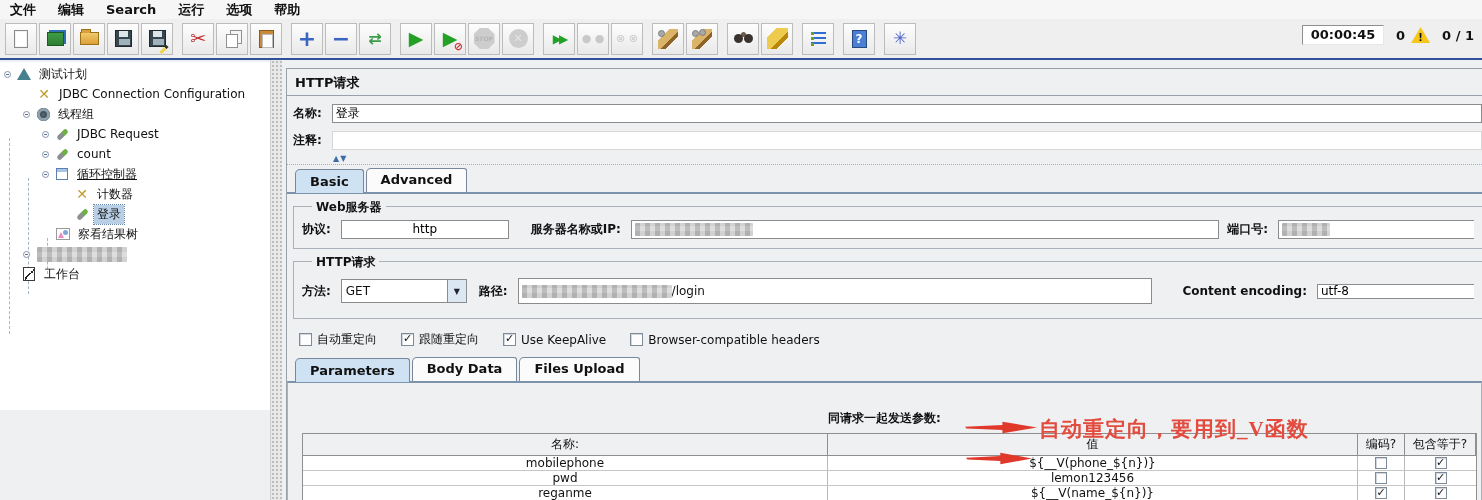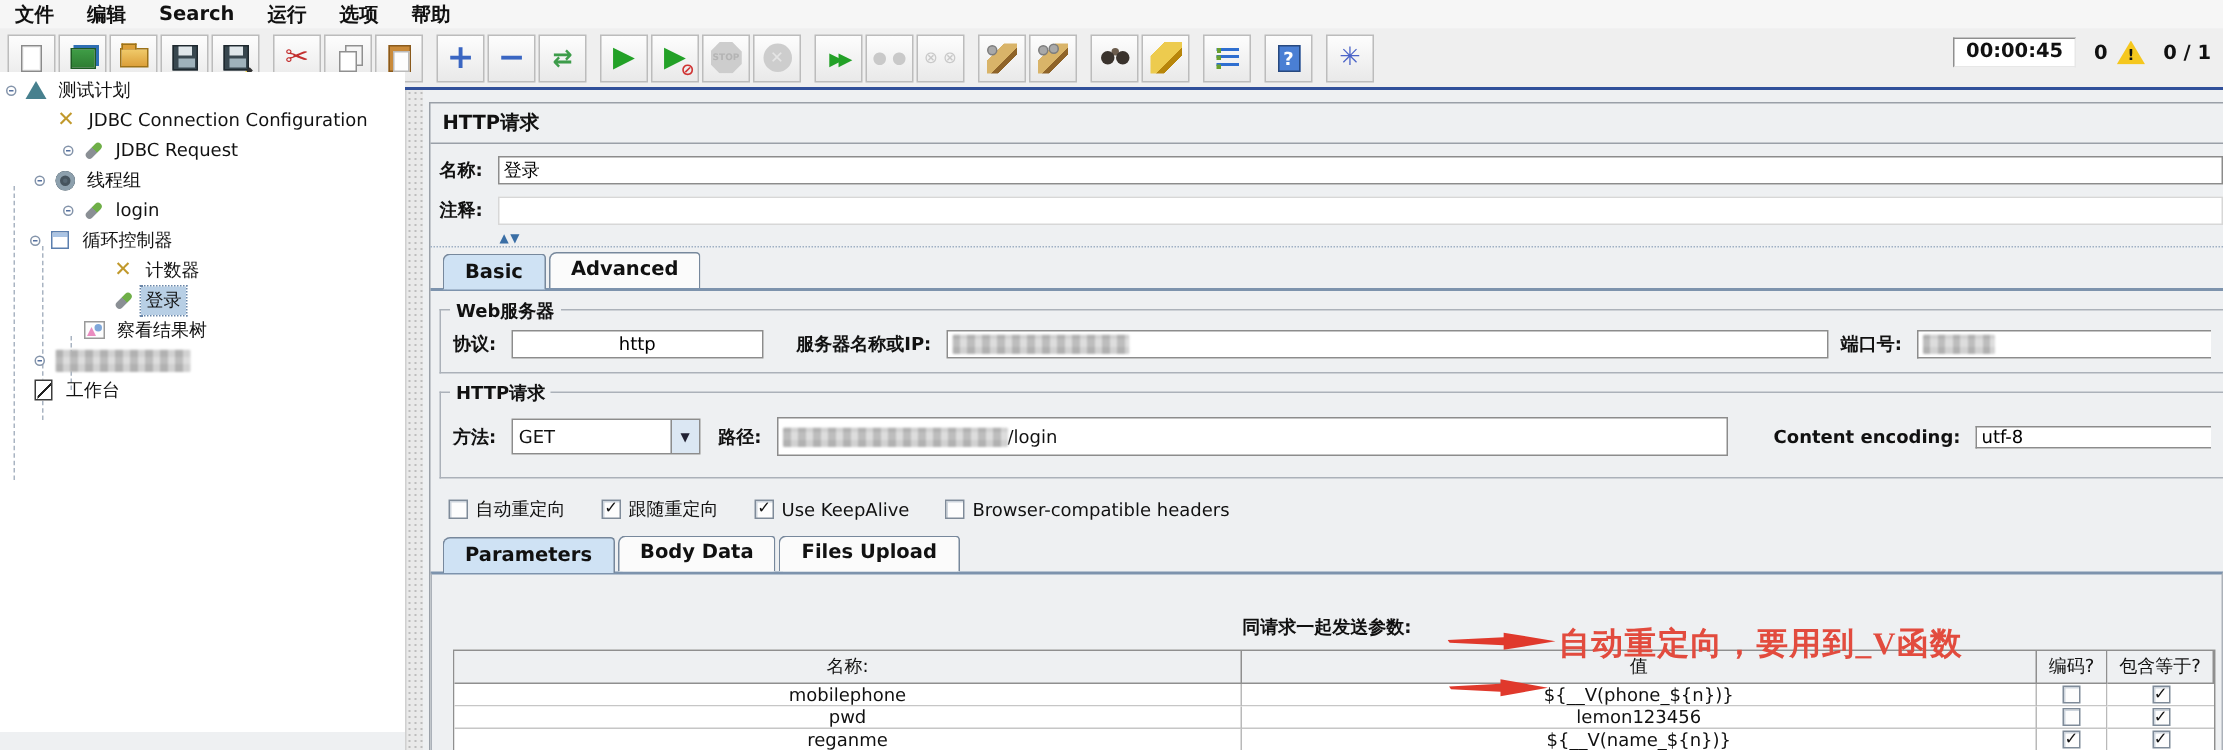--- a/index.html
+++ b/index.html
@@ -55,21 +55,21 @@
 
   #tb-right { position:absolute; right:8px; top:25px; display:flex; align-items:center; gap:12px; }
   #timer { width:82px; height:20px; background:#fff; border:1px solid #8f8f8f; border-right-color:#e7e7e7; border-bottom-color:#e7e7e7;
            text-align:center; font-weight:bold; font-size:13px; line-height:18px; }
   .warn-wrap { display:flex; align-items:center; gap:6px; font-weight:bold; font-size:13px; }
   .warn-tri { width:19px; height:16px; background:#f5c71e; clip-path:polygon(50% 0,100% 100%,0 100%);
               display:flex; align-items:flex-end; justify-content:center; color:#111; font-size:10px; font-weight:bold; }
   #thread-count { font-weight:bold; font-size:13px; }
 
   
-  #tree { position:absolute; left:0; top:48px; width:270px; height:440px; background:#fff; overflow:hidden; }
+  #tree { position:absolute; left:0; top:62px; width:270px; height:348px; background:#fff; overflow:hidden; }
   .spine { position:absolute; border-left:1px dashed #a9b4c2; width:0; }
   .trow { position:relative; height:20px; display:flex; align-items:center; white-space:nowrap; }
   .knob { width:7px; height:7px; border:1px solid #8494aa; border-radius:50%; background:#fff; margin-right:5px; flex:none; position:relative; }
   .knob::after { content:""; position:absolute; left:1px; top:2px; width:3px; height:1px; background:#54masonry; background:#5470a0; }
   .knobsp { width:13px; flex:none; }
   .ticon { width:16px; height:16px; margin-right:4px; flex:none; display:flex; align-items:center; justify-content:center; }
   .ti-flask { width:0; height:0; border-left:7px solid transparent; border-right:7px solid transparent; border-bottom:12px solid #47808e; }
   .ti-tools { color:#c1992c; font-size:14px; font-weight:bold; }
   .ti-gear  { width:13px; height:13px; border-radius:50%; background:#566672; box-shadow:inset 0 0 0 3px #8da0ad, inset 0 0 0 5px #46545e; }
   .ti-dropper { width:13px; height:5px; border-radius:3px; background:linear-gradient(90deg,#8a8f94 55%,#6faf47 55%); transform:rotate(-45deg); }
@@ -105,21 +105,21 @@
   #splitbar { position:relative; height:11px; margin-top:4px; border-bottom:1px dotted #9fb0c4; }
   #splitbar .arrows { position:absolute; left:46px; top:0; font-size:8px; color:#3a6ea5; letter-spacing:1px; }
 
   .tabs { display:flex; padding-left:8px; margin-top:3px; position:relative; z-index:2; }
   .tab { padding:3px 14px 4px 14px; font-weight:bold; font-size:13px; background:#fbfbfb;
          border:1px solid #77889c; border-bottom:none; margin-right:2px; border-radius:5px 3px 0 0; }
   .tab.sel { background:#cfe2f4; position:relative; top:1px; padding-top:4px; }
   .tabpane { border-top:2px solid #7d93ad; position:relative; }
 
   .group { position:relative; border:1px solid #abb1b9; margin:12px 8px 0 6px; padding:12px 8px 9px 8px; }
-  .gtitle { position:absolute; top:-8px; left:6px; background:#eef0f2; font-weight:bold; padding:0 4px; }
+  .gtitle { position:absolute; top:-8px; left:18px; background:#eef0f2; font-weight:bold; padding:0 4px; }
   .group .frow { margin:0; }
 
   .cbrow { display:flex; align-items:center; margin:12px 0 0 12px; gap:0; }
   .cbitem { display:flex; align-items:center; margin-right:24px; white-space:nowrap; }
   .cbox { width:13px; height:13px; background:#fdfdfd; border:1px solid #7f8b99; box-shadow:inset 1px 1px 0 #cfd6de; margin-right:5px;
           display:flex; align-items:center; justify-content:center; font-size:11px; color:#111; flex:none; }
   .cbox.checked::after { content:"✓"; font-weight:bold; margin-top:-2px; }
   .cbitem.dim { color:#9a9a9a; }
 
   #params-pane { border:1px solid #abb1b9; border-top:2px solid #7d93ad; margin:0; position:relative;
@@ -279,42 +279,42 @@
       </span>
     <span class="tlabel">测试计划</span>
   </div>
   <div class="trow" style="padding-left:23px;">
     <span class="knobsp"></span>
     <span class="ticon">
         <span class="ti-tools">✕</span>
       </span>
     <span class="tlabel">JDBC Connection Configuration</span>
   </div>
+  <div class="trow" style="padding-left:23px;">
+    <span class="knob"></span>
+    <span class="ticon">
+        <span class="ti-gear"></span>
+      </span>
+    <span class="tlabel">线程组</span>
+  </div>
   <div class="trow" style="padding-left:42px;">
     <span class="knob"></span>
     <span class="ticon">
         <span class="ti-dropper"></span>
       </span>
     <span class="tlabel">JDBC Request</span>
   </div>
-  <div class="trow" style="padding-left:23px;">
-    <span class="knob"></span>
-    <span class="ticon">
-        <span class="ti-gear"></span>
-      </span>
-    <span class="tlabel">线程组</span>
-  </div>
   <div class="trow" style="padding-left:42px;">
     <span class="knob"></span>
     <span class="ticon">
         <span class="ti-dropper"></span>
       </span>
-    <span class="tlabel">login</span>
-  </div>
-  <div class="trow" style="padding-left:20px;">
+    <span class="tlabel">count</span>
+  </div>
+  <div class="trow" style="padding-left:42px;text-decoration:underline;">
     <span class="knob"></span>
     <span class="ticon">
         <span class="ti-loop"></span>
       </span>
     <span class="tlabel">循环控制器</span>
   </div>
   <div class="trow" style="padding-left:61px;">
     <span class="knobsp"></span>
     <span class="ticon">
         <span class="ti-tools">✕</span>

